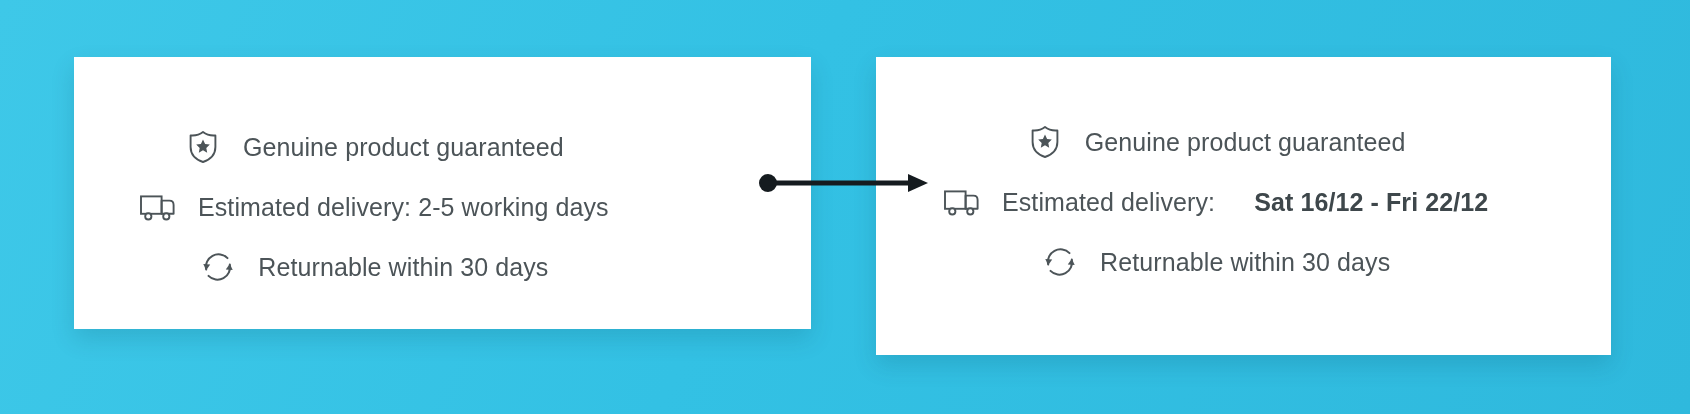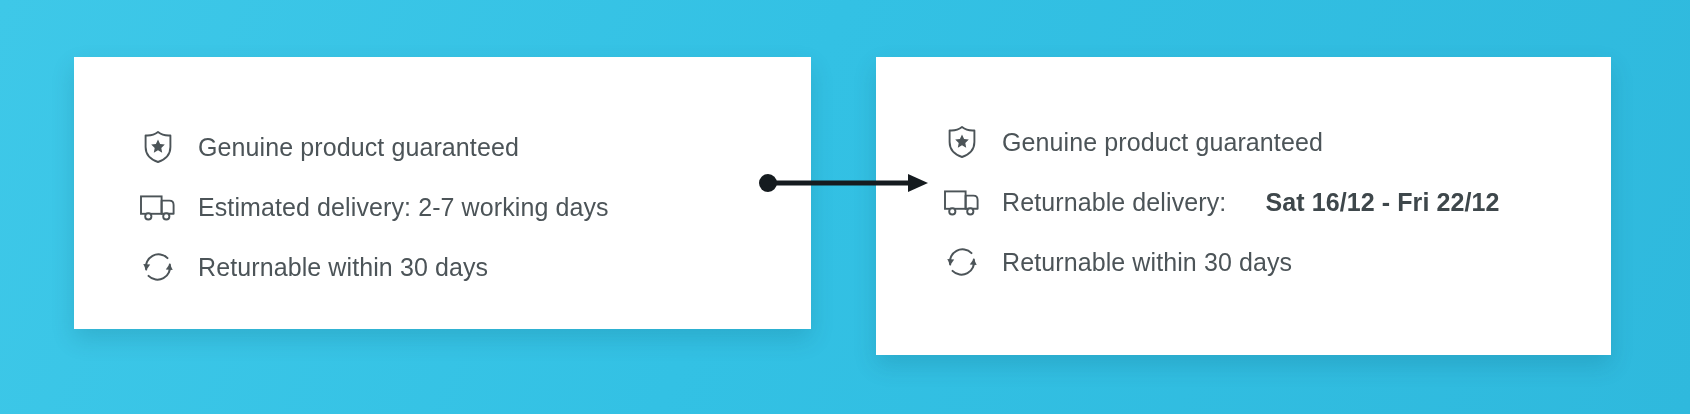--- a/index.html
+++ b/index.html
@@ -49,20 +49,21 @@
     top: 0;
   }
 
   #card-before .card-rows { top: 60px; }
   #card-after  .card-rows { top: 55px; left: 64px; }
 
   .row {
     display: flex;
     align-items: center;
     height: 60px;
+    justify-content: center;
   }
 
   .row-icon {
     width: 44px;
     min-width: 44px;
     height: 44px;
     display: flex;
     align-items: center;
     justify-content: center;
     margin-right: 18px;
@@ -116,21 +117,21 @@
 
       <div class="row">
         <span class="row-icon">
           <svg width="38" height="30" viewBox="0 0 38 30" fill="none">
             <rect x="2" y="4.4" width="20.6" height="17.4" stroke="#4c5458" stroke-width="1.9" fill="none"></rect>
             <path d="M22.6 8.6 H 30.4 C 32.9 8.6, 34.6 10.4, 34.6 12.9 V 21.8 H 22.6 Z" stroke="#4c5458" stroke-width="1.9" stroke-linejoin="round" fill="none"></path>
             <circle cx="9.3" cy="24.4" r="3.1" stroke="#4c5458" stroke-width="1.9" fill="#ffffff"></circle>
             <circle cx="27.3" cy="24.4" r="3.1" stroke="#4c5458" stroke-width="1.9" fill="#ffffff"></circle>
           </svg>
         </span>
-        <span class="row-text">Estimated delivery: 2-7 working days</span>
+        <span class="row-text">Estimated delivery: 2-5 working days</span>
       </div>
 
       <div class="row">
         <span class="row-icon">
           <svg width="36" height="36" viewBox="0 0 36 36" fill="none">
             <path d="M6.2 20.6 A 12.6 12.6 0 0 1 27.5 9.1" stroke="#4c5458" stroke-width="2" fill="none" stroke-linecap="round"></path>
             <path d="M29.8 15.4 A 12.6 12.6 0 0 1 8.5 26.9" stroke="#4c5458" stroke-width="2" fill="none" stroke-linecap="round"></path>
             <path d="M6.2 21.2 L 3.3 14.9 L 10.2 15.4 Z" fill="#4c5458"></path>
             <path d="M29.8 14.8 L 32.7 21.1 L 25.8 20.6 Z" fill="#4c5458"></path>
           </svg>
@@ -156,21 +157,21 @@
 
       <div class="row">
         <span class="row-icon">
           <svg width="38" height="30" viewBox="0 0 38 30" fill="none">
             <rect x="2" y="4.4" width="20.6" height="17.4" stroke="#4c5458" stroke-width="1.9" fill="none"></rect>
             <path d="M22.6 8.6 H 30.4 C 32.9 8.6, 34.6 10.4, 34.6 12.9 V 21.8 H 22.6 Z" stroke="#4c5458" stroke-width="1.9" stroke-linejoin="round" fill="none"></path>
             <circle cx="9.3" cy="24.4" r="3.1" stroke="#4c5458" stroke-width="1.9" fill="#ffffff"></circle>
             <circle cx="27.3" cy="24.4" r="3.1" stroke="#4c5458" stroke-width="1.9" fill="#ffffff"></circle>
           </svg>
         </span>
-        <span class="row-text"><span>Returnable delivery: </span><span class="em">Sat 16/12 - Fri 22/12</span></span>
+        <span class="row-text"><span>Estimated delivery: </span><span class="em">Sat 16/12 - Fri 22/12</span></span>
       </div>
 
       <div class="row">
         <span class="row-icon">
           <svg width="36" height="36" viewBox="0 0 36 36" fill="none">
             <path d="M6.2 20.6 A 12.6 12.6 0 0 1 27.5 9.1" stroke="#4c5458" stroke-width="2" fill="none" stroke-linecap="round"></path>
             <path d="M29.8 15.4 A 12.6 12.6 0 0 1 8.5 26.9" stroke="#4c5458" stroke-width="2" fill="none" stroke-linecap="round"></path>
             <path d="M6.2 21.2 L 3.3 14.9 L 10.2 15.4 Z" fill="#4c5458"></path>
             <path d="M29.8 14.8 L 32.7 21.1 L 25.8 20.6 Z" fill="#4c5458"></path>
           </svg>

